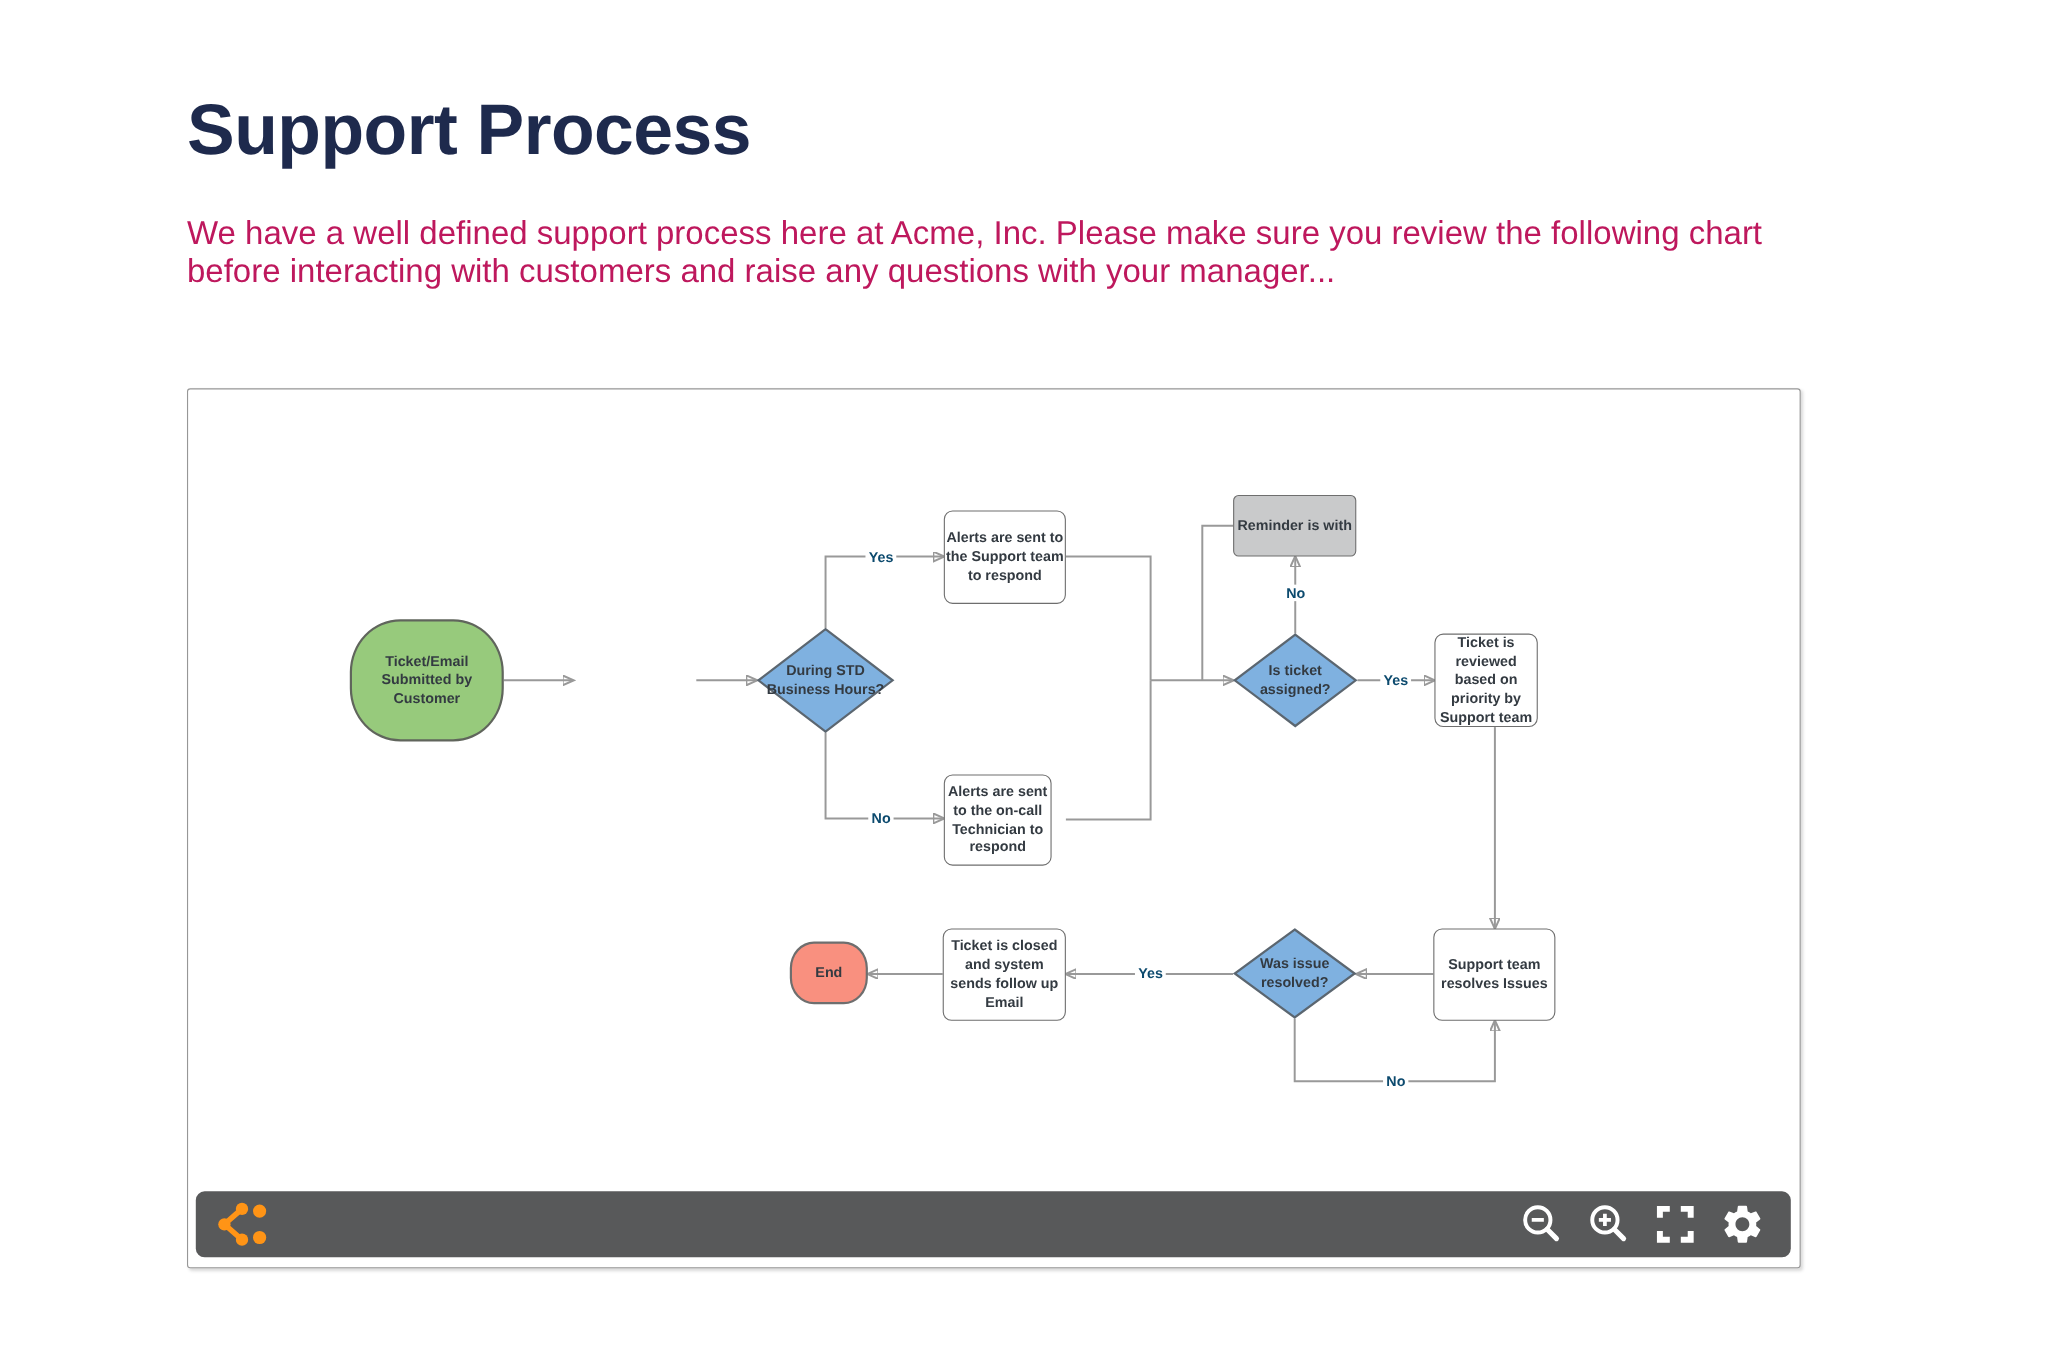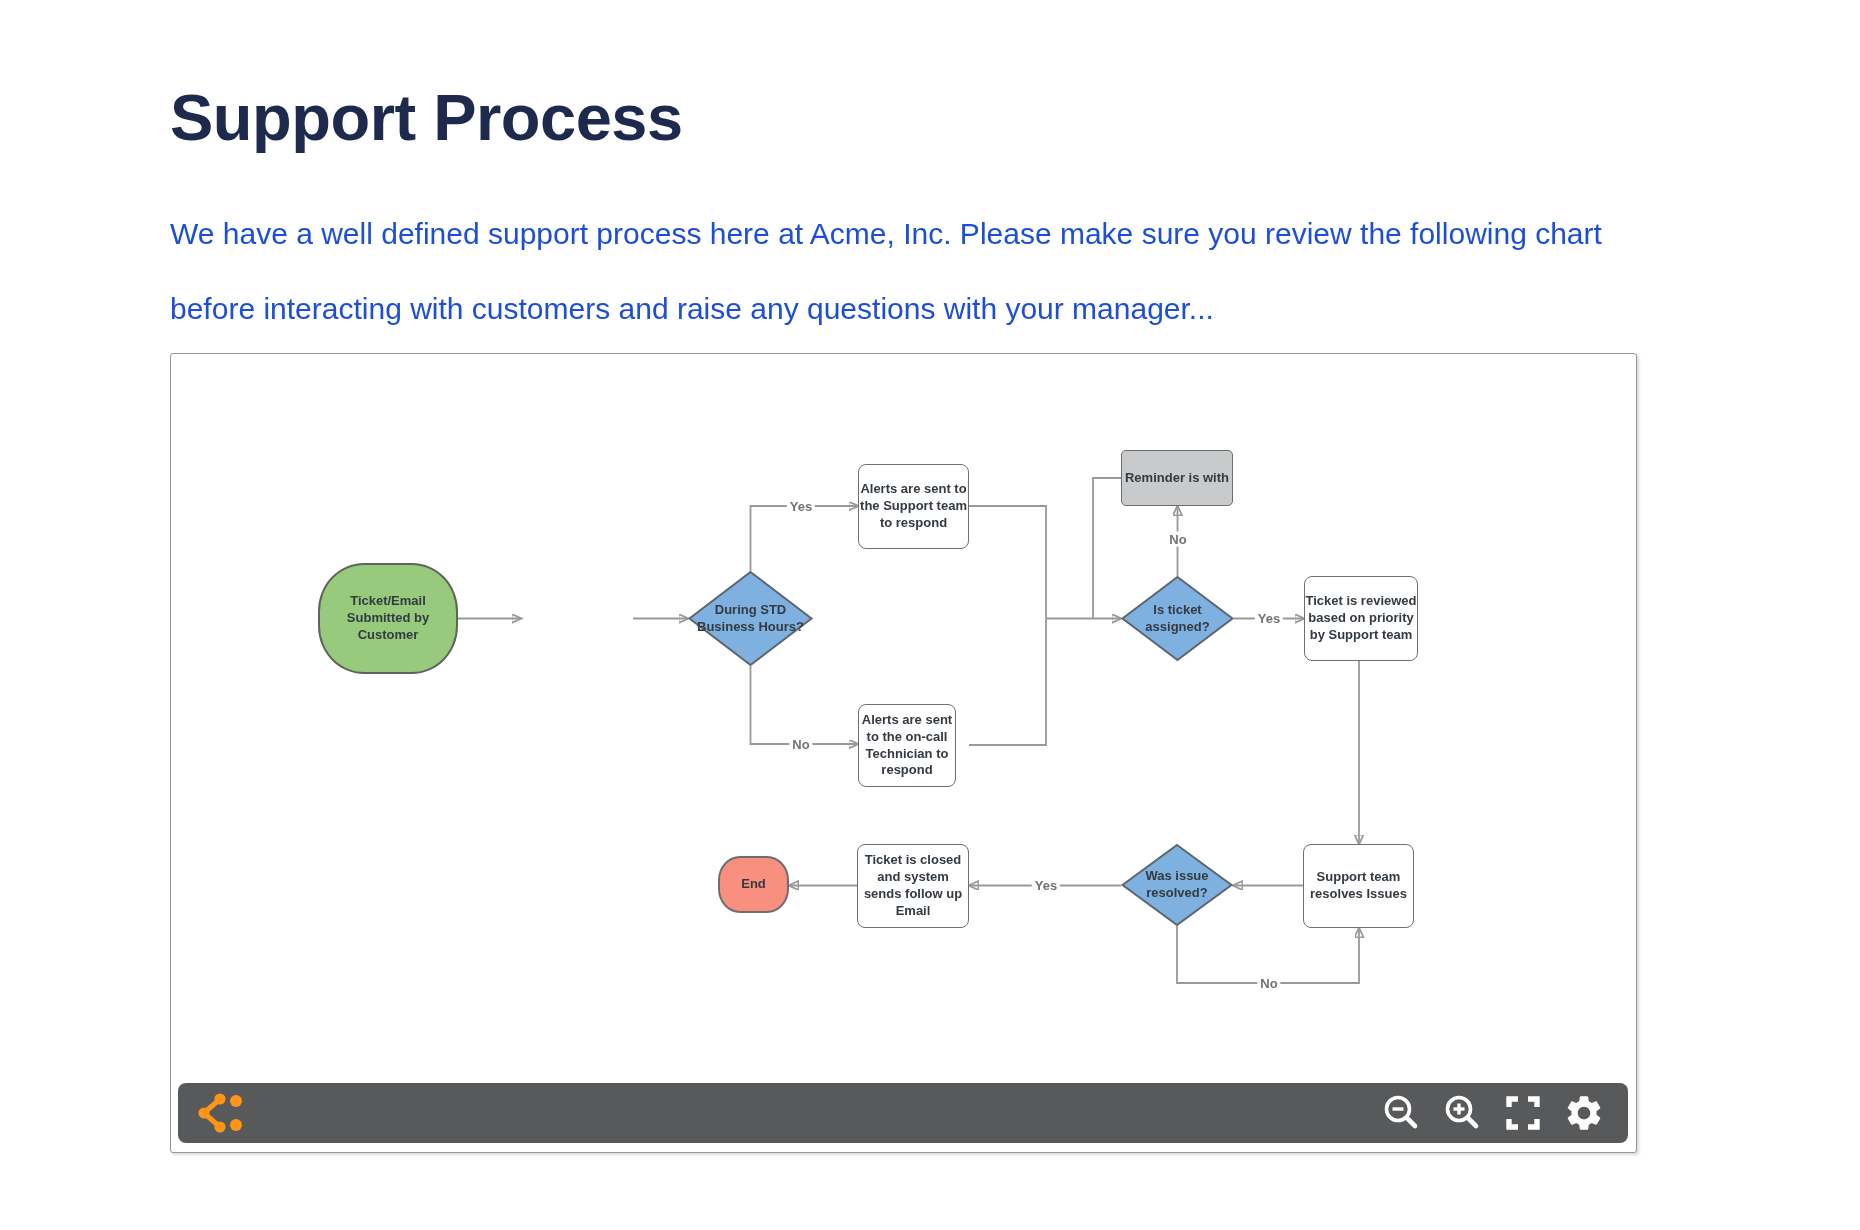--- a/index.html
+++ b/index.html
@@ -10,21 +10,21 @@
     font-family:"Liberation Sans", sans-serif;
     overflow:hidden;
   }
   .page-title {
     position:absolute; left:170px; top:80px;
     font-size:65px; font-weight:700; letter-spacing:-0.5px;
     color:#1e2a4d;
   }
   .intro {
     position:absolute; left:170px; top:196px; width:1500px;
-    font-size:30px; line-height:75px; color:#1d4ed8; font-weight:400;
+    font-size:30px; line-height:34px; color:#be185d; font-weight:400;
   }
   .diagram-card {
     position:absolute; left:170px; top:353px; width:1467px; height:800px;
     background:#ffffff;
     border:1px solid #979797; border-radius:3px;
     box-shadow:2px 2px 3px rgba(0,0,0,0.15);
   }
   .canvas { position:absolute; inset:0; }
   .connectors { position:absolute; left:0; top:0; pointer-events:none; }
   .connectors path { fill:none; stroke:#999999; stroke-width:1.8; }
@@ -40,21 +40,21 @@
   .gray-box { background:#c9cacb; border:1.5px solid #6e6e6e; border-radius:5px; }
   .term-green { background:#97ca7c; border:2px solid #60655c; }
   .term-red   { background:#f9907f; border:2px solid#6e6e6e; }
   .decision { background:transparent; }
   .decision svg { position:absolute; inset:0; width:100%; height:100%; overflow:visible; }
   .decision polygon { fill:#7fb1e0; stroke:#5b6670; stroke-width:2; vector-effect:non-scaling-stroke; }
 
   .elabel {
     position:absolute; transform:translate(-50%,-50%);
     background:#ffffff; padding:0 3px;
-    font-size:13px; font-weight:700; color:#737373; z-index:2;
+    font-size:13px; font-weight:700; color:#0c4a6e; z-index:2;
   }
 
   .toolbar {
     position:absolute; left:7px; right:8px; bottom:9px; height:60px;
     background:#58595a; border-radius:8px;
     display:flex; align-items:center; justify-content:space-between;
   }
   .logo { margin-left:18px; display:flex; align-items:center; }
   .tools { display:flex; align-items:center; gap:17px; margin-right:22px; }
   .tool-btn {
@@ -120,21 +120,21 @@
         <span class="lbl">Reminder is with</span>
       </div>
 
       <div class="node decision" style="left:950px;top:222px;width:113px;height:85px;">
         <svg viewBox="0 0 113 85" preserveAspectRatio="none">
           <polygon points="56.5,1 111.5,42.5 56.5,84 1.5,42.5"></polygon>
         </svg>
         <span class="lbl">Is ticket assigned?</span>
       </div>
 
-      <div class="node process" style="left:1133px;top:222px;width:114px;height:85px;">
+      <div class="node process" style="left:1133px;top:222px;width:94px;height:85px;">
         <span class="lbl">Ticket is reviewed based on priority by Support team</span>
       </div>
 
       <div class="node process" style="left:1132px;top:490px;width:111px;height:84px;">
         <span class="lbl">Support team resolves Issues</span>
       </div>
 
       <div class="node decision" style="left:950px;top:490px;width:112px;height:82px;">
         <svg viewBox="0 0 112 82" preserveAspectRatio="none">
           <polygon points="56,1 110.5,41 56,81 1.5,41"></polygon>

